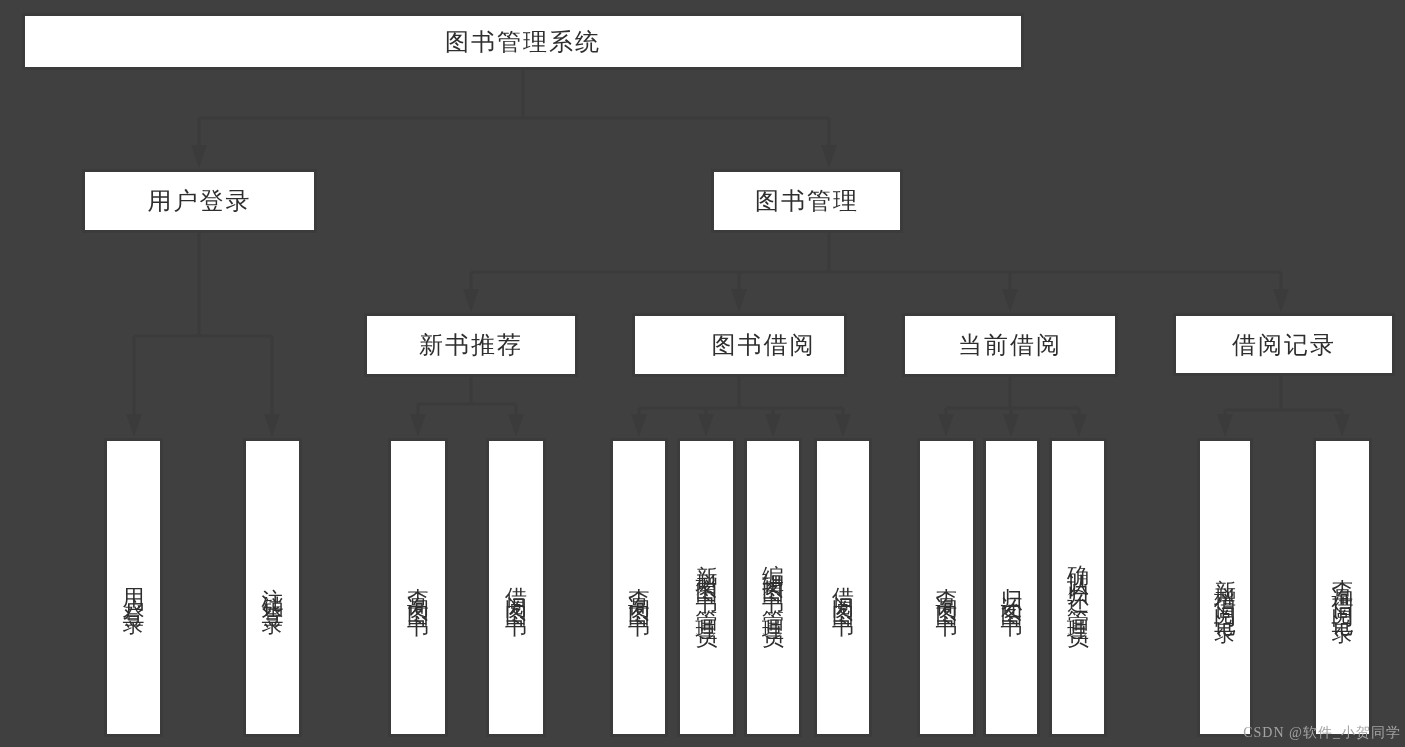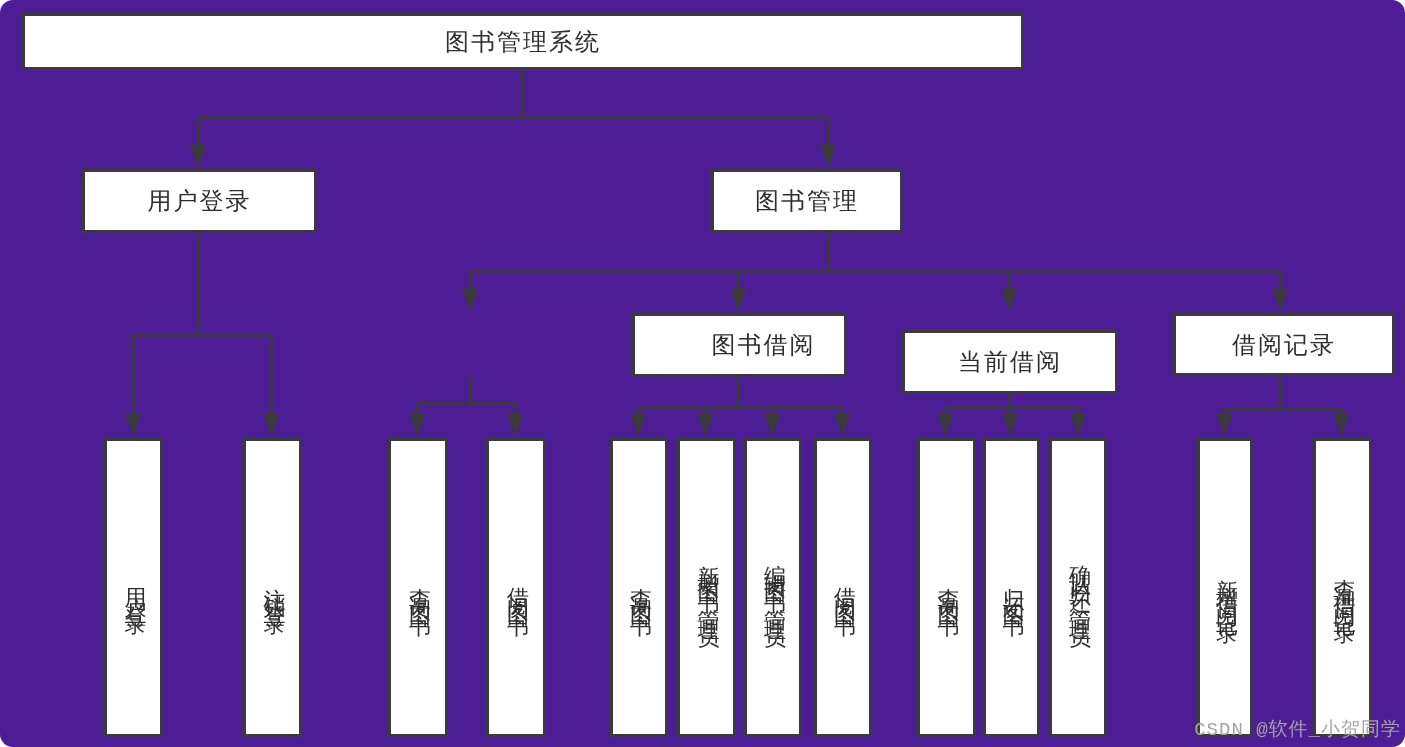--- a/index.html
+++ b/index.html
@@ -1,22 +1,21 @@
 <!DOCTYPE html>
 <html><head>
 <meta charset="utf-8">
 <style>
   html,body{margin:0;padding:0;background:#ffffff;}
   #stage{
     position:relative;
     width:1405px;height:747px;
-    background:#4c1d95;
-    font-family:Liberation Mono, monospace;
+    background:#404040;
+    font-family:Liberation Serif, serif;
     overflow:hidden;
-    border-radius:13px;
   }
   #connectors{
     position:absolute;left:0;top:0;width:1405px;height:747px;
     pointer-events:none;
   }
   .node{
     position:absolute;
     box-sizing:border-box;
     border:3px solid #3b3b3b;
     background:#ffffff;
@@ -33,21 +32,21 @@
   }
   .vnode .vtext{
     writing-mode:vertical-rl;
     letter-spacing:9px;
     line-height:1;
     white-space:nowrap;
   }
   .watermark{
     position:absolute;
     right:4px;bottom:5px;
-    font-size:19px;
+    font-size:14px;
     color:#a3a3a3;
     letter-spacing:1px;
     white-space:nowrap;
     z-index:5;
   }
 </style>
 </head>
 <body>
 
 <div id="stage">
@@ -97,24 +96,27 @@
     <span>图书管理系统</span>
   </div>
 
   <div class="node hnode" style="left:82px;top:169px;width:235px;height:64px;">
     <span>用户登录</span>
   </div>
   <div class="node hnode" style="left:711px;top:169px;width:192px;height:64px;">
     <span>图书管理</span>
   </div>
 
+  <div class="node hnode" style="left:364px;top:313px;width:214px;height:64px;">
+    <span>新书推荐</span>
+  </div>
   <div class="node hnode" style="left:632px;top:313px;width:215px;height:64px;padding-left:48px;">
     <span>图书借阅</span>
   </div>
-  <div class="node hnode" style="left:902px;top:330px;width:216px;height:64px;">
+  <div class="node hnode" style="left:902px;top:313px;width:216px;height:64px;">
     <span>当前借阅</span>
   </div>
   <div class="node hnode" style="left:1173px;top:313px;width:222px;height:63px;">
     <span>借阅记录</span>
   </div>
 
   <div class="node vnode" style="left:104px;top:438px;width:59px;height:299px;">
     <span class="vtext">用户登录</span>
   </div>
   <div class="node vnode" style="left:243px;top:438px;width:59px;height:299px;">

